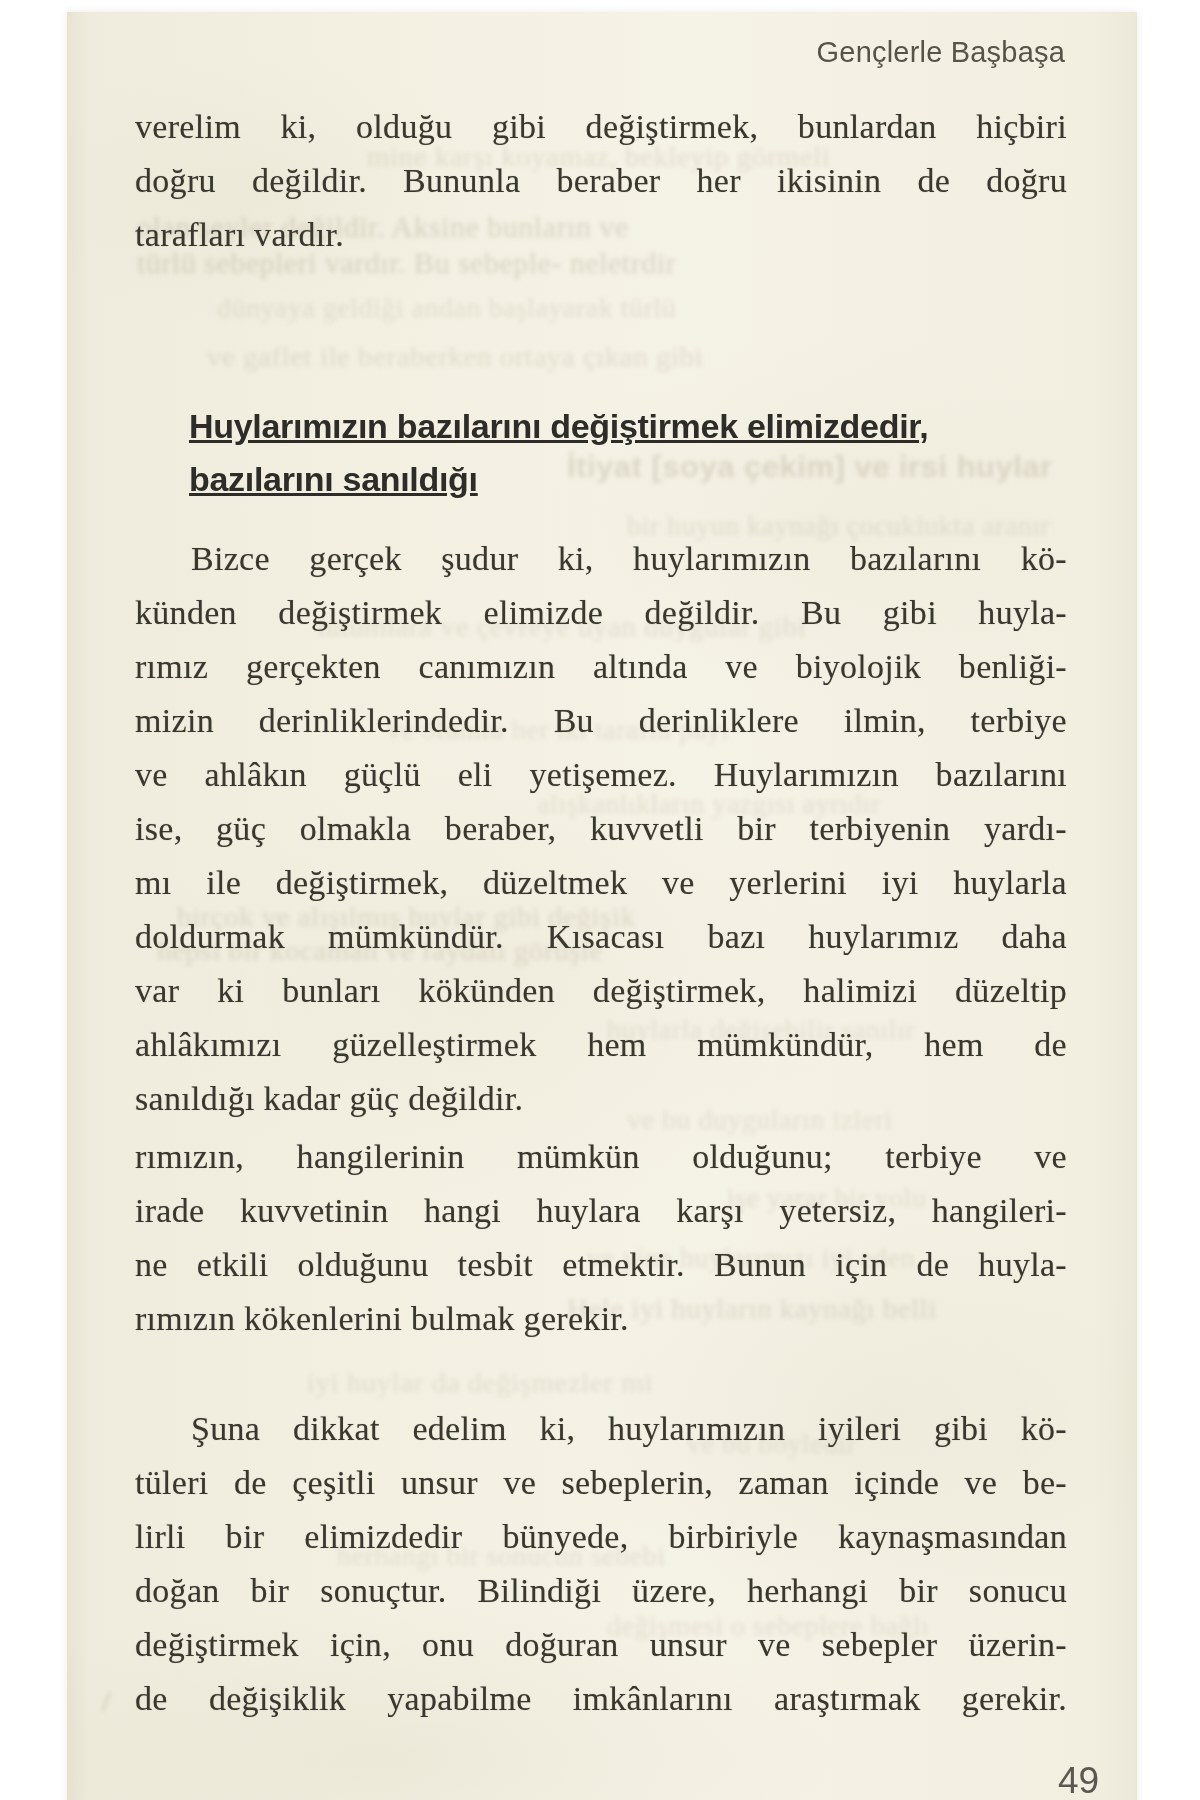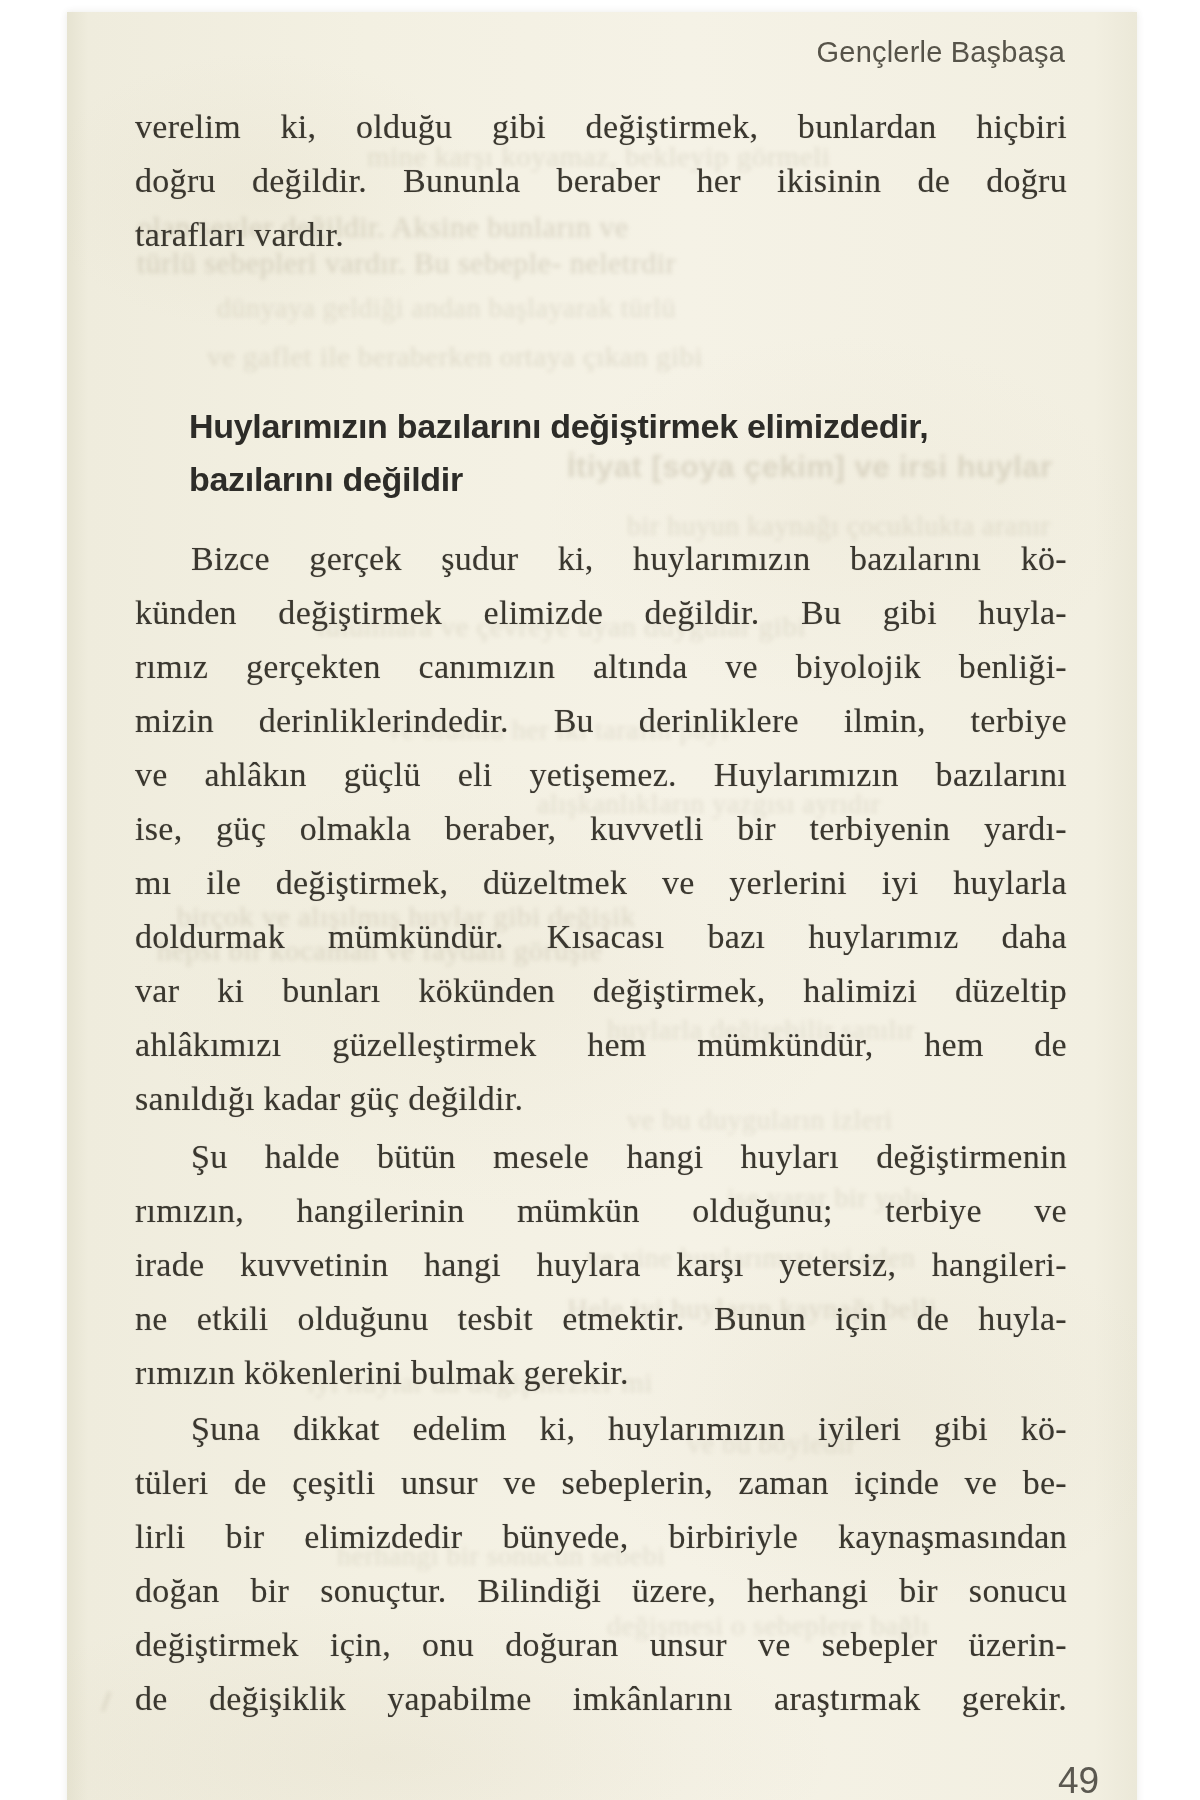--- a/index.html
+++ b/index.html
@@ -34,21 +34,21 @@
   .ghost.b{font-family:"Liberation Sans","DejaVu Sans",sans-serif;font-weight:700;color:#a69c80}
 
   .running-header{
     position:absolute;top:24px;right:72px;
     font:400 29px "Liberation Sans","DejaVu Sans",sans-serif;
     color:#565349;letter-spacing:.2px;
   }
   .heading{
     position:absolute;left:122px;top:388px;
     font:700 34px/53px "Liberation Sans","DejaVu Sans",sans-serif;
-    color:#2d2c28;letter-spacing:-.3px;
+    color:#2d2c28;letter-spacing:-.3px;text-decoration:underline;
   }
   .para{
     position:absolute;left:68px;width:932px;
     font:400 34px/54px "Liberation Serif","DejaVu Serif",serif;
     color:#3a372f;letter-spacing:.3px;
     text-shadow:0 0 1px rgba(58,55,47,.35);
   }
   .para .ln{text-align:justify;text-align-last:justify}
   .para .ln.left{text-align-last:left}
   .para .ln.indent{text-indent:56px}
@@ -97,38 +97,37 @@
   <div class="running-header">Gençlerle Başbaşa</div>
 
   <div class="para p1">
       <div class="ln">verelim ki, olduğu gibi değiştirmek, bunlardan hiçbiri</div>
       <div class="ln">doğru değildir. Bununla beraber her ikisinin de doğru</div>
       <div class="ln left">tarafları vardır.</div>
     </div>
 
   <div class="heading">
     <div>Huylarımızın bazılarını değiştirmek elimizdedir,</div>
-    <div>bazılarını değildir</div>
+    <div>bazılarını sanıldığı</div>
   </div>
 
   <div class="para p2">
       <div class="ln indent">Bizce gerçek şudur ki, huylarımızın bazılarını kö-</div>
       <div class="ln">künden değiştirmek elimizde değildir. Bu gibi huyla-</div>
       <div class="ln">rımız gerçekten canımızın altında ve biyolojik benliği-</div>
       <div class="ln">mizin derinliklerindedir. Bu derinliklere ilmin, terbiye</div>
       <div class="ln">ve ahlâkın güçlü eli yetişemez. Huylarımızın bazılarını</div>
       <div class="ln">ise, güç olmakla beraber, kuvvetli bir terbiyenin yardı-</div>
       <div class="ln">mı ile değiştirmek, düzeltmek ve yerlerini iyi huylarla</div>
       <div class="ln">doldurmak mümkündür. Kısacası bazı huylarımız daha</div>
       <div class="ln">var ki bunları kökünden değiştirmek, halimizi düzeltip</div>
       <div class="ln">ahlâkımızı güzelleştirmek hem mümkündür, hem de</div>
       <div class="ln left">sanıldığı kadar güç değildir.</div>
     </div>
   <div class="para p3">
-      <div class="ln indent">Şu halde bütün mesele hangi huyları değiştirmenin</div>
       <div class="ln">rımızın, hangilerinin mümkün olduğunu; terbiye ve</div>
       <div class="ln">irade kuvvetinin hangi huylara karşı yetersiz, hangileri-</div>
       <div class="ln">ne etkili olduğunu tesbit etmektir. Bunun için de huyla-</div>
       <div class="ln left">rımızın kökenlerini bulmak gerekir.</div>
     </div>
   <div class="para p4">
       <div class="ln indent">Şuna dikkat edelim ki, huylarımızın iyileri gibi kö-</div>
       <div class="ln">tüleri de çeşitli unsur ve sebeplerin, zaman içinde ve be-</div>
       <div class="ln">lirli bir elimizdedir bünyede, birbiriyle kaynaşmasından</div>
       <div class="ln">doğan bir sonuçtur. Bilindiği üzere, herhangi bir sonucu</div>

